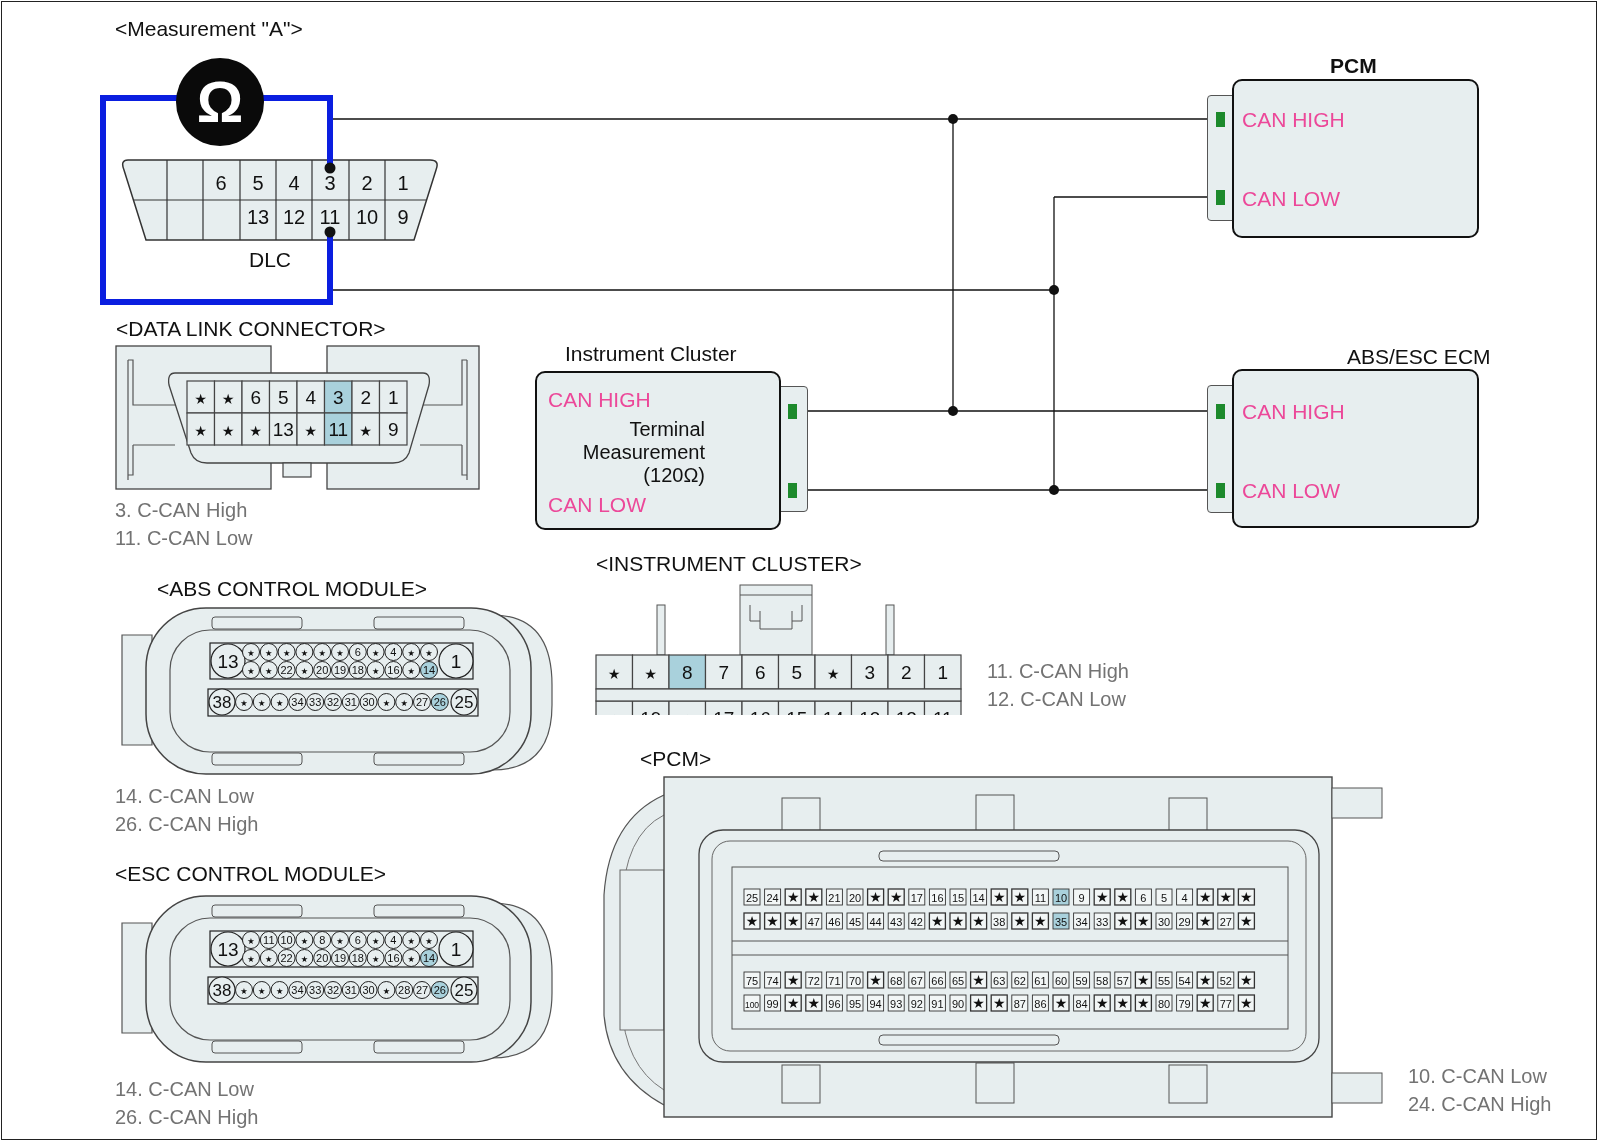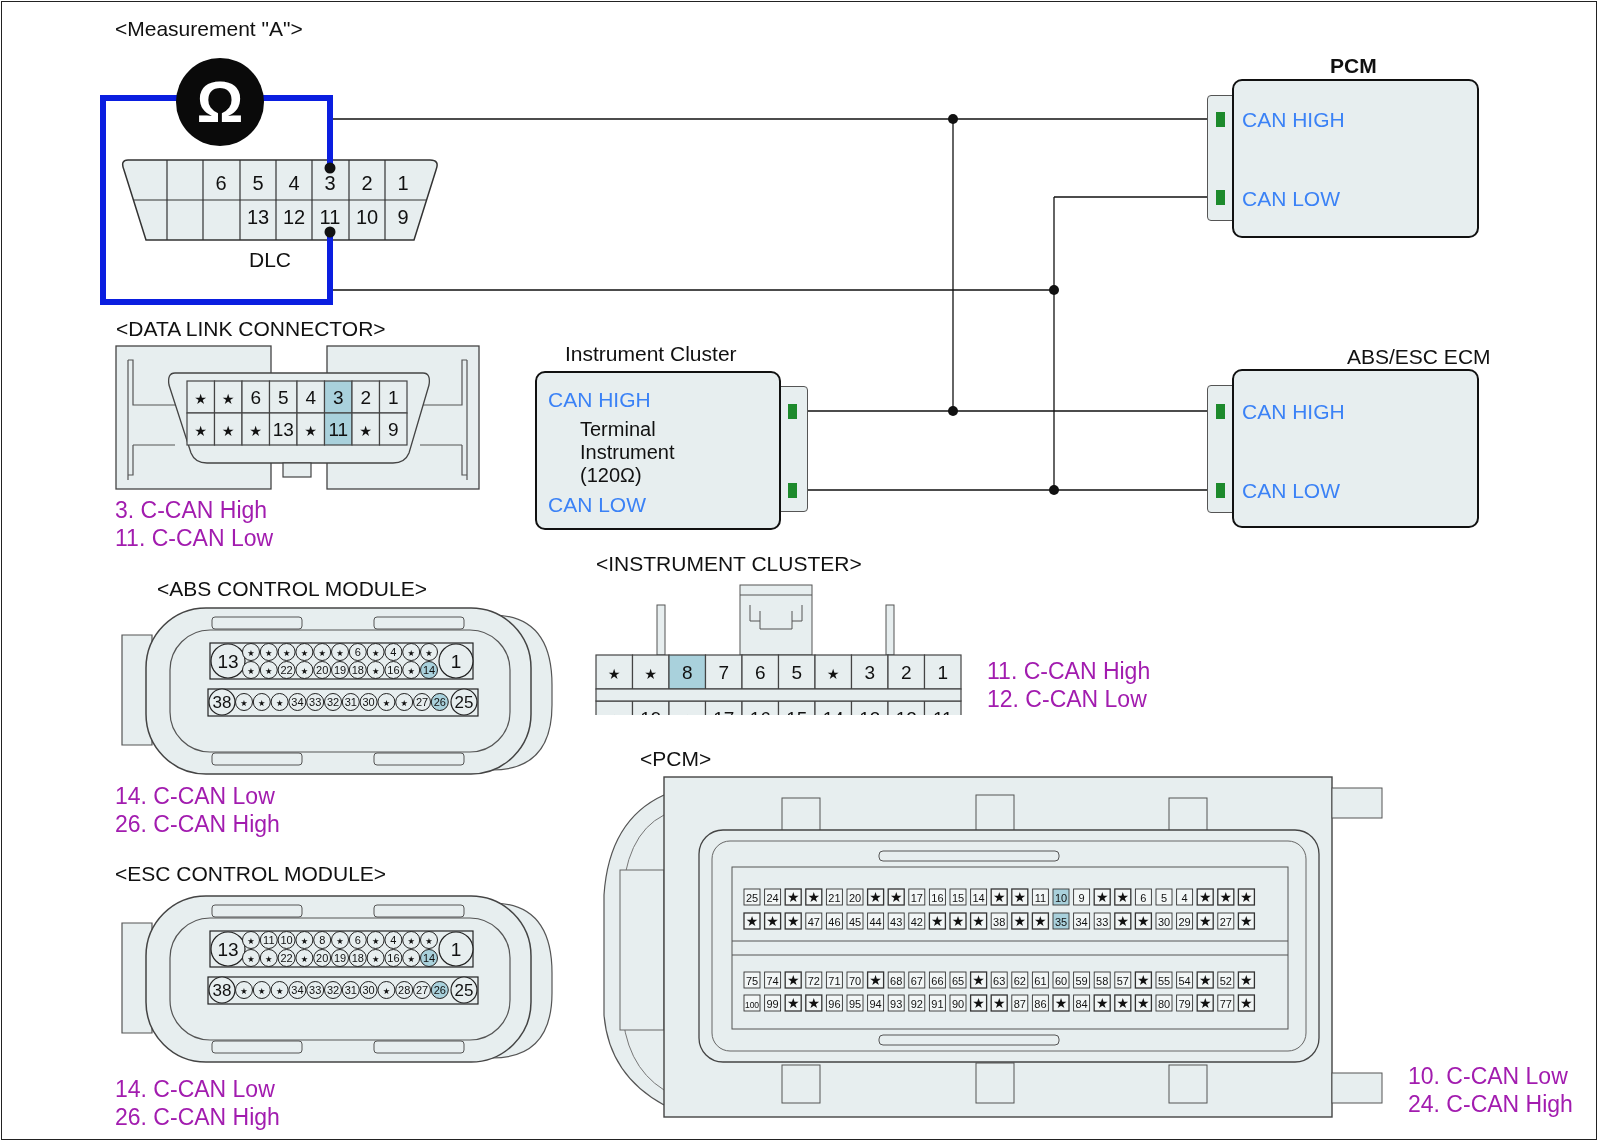--- a/index.html
+++ b/index.html
@@ -1,26 +1,26 @@
 <!DOCTYPE html>
 <html><head>
 <meta charset="utf-8">
 <style>
   html,body{margin:0;padding:0;background:#fff;}
   body{width:1600px;height:1143px;position:relative;overflow:hidden;font-family:"Liberation Sans",sans-serif;color:#111;}
   .frame{position:absolute;left:1px;top:1px;width:1596px;height:1139px;border:1px solid #222;box-sizing:border-box;}
   .abs{position:absolute;}
   .heading{font-size:21px;color:#111;white-space:nowrap;}
-  .note{font-size:23px;line-height:28px;color:#a21caf;white-space:nowrap;}
+  .note{font-size:20px;line-height:28px;color:#737373;white-space:nowrap;}
   .lbl{font-size:21px;white-space:nowrap;}
   svg text{font-family:"Liberation Sans",sans-serif;}
   .box{position:absolute;background:#e7eeef;border:2.5px solid #111;border-radius:10px;box-sizing:border-box;}
   .tab{position:absolute;background:#e7eeef;border:1.5px solid #555;border-radius:4px;box-sizing:border-box;}
   .pin{position:absolute;width:9px;height:15px;background:#1d8a2c;}
-  .can{position:absolute;font-size:21px;color:#3b82f6;white-space:nowrap;}
+  .can{position:absolute;font-size:21px;color:#ec4899;white-space:nowrap;}
 </style>
 </head>
 <body>
 
 <div class="frame"></div>
 
 <div class="abs heading" style="left:115px;top:17px;">&lt;Measurement "A"&gt;</div>
 
 <svg class="abs" style="left:0;top:0;" width="1600" height="1143">
 
@@ -100,23 +100,23 @@
 <div class="can" style="left:1242px;top:400px;">CAN HIGH</div>
 <div class="can" style="left:1242px;top:479px;">CAN LOW</div>
 
 <div class="abs lbl" style="left:565px;top:342px;">Instrument Cluster</div>
 <div class="tab" style="left:760px;top:386px;width:48px;height:126px;"></div>
 <div class="box" style="left:535px;top:371px;width:246px;height:159px;"></div>
 <div class="pin" style="left:788px;top:404px;"></div>
 <div class="pin" style="left:788px;top:483px;"></div>
 <div class="can" style="left:548px;top:388px;">CAN HIGH</div>
 <div class="can" style="left:548px;top:493px;">CAN LOW</div>
-<div class="abs" style="left:580px;top:418px;width:125px;text-align:left;font-size:20px;line-height:23px;">
+<div class="abs" style="left:580px;top:418px;width:125px;text-align:right;font-size:20px;line-height:23px;">
   <div>Terminal</div>
-  <div>Instrument</div>
+  <div>Measurement</div>
   <div>(120Ω)</div>
 </div>
 
 <div class="abs heading" style="left:116px;top:317px;">&lt;DATA LINK CONNECTOR&gt;</div>
 <svg class="abs" style="left:115px;top:345px;" width="366" height="148">
   <rect x="1" y="1" width="155" height="143" fill="#e7eeef" stroke="#444" stroke-width="1.3"></rect>
   <rect x="212" y="1" width="152" height="143" fill="#e7eeef" stroke="#444" stroke-width="1.3"></rect>
   <path d="M13,15 L13,135 M13,15 L18,15 L18,60 L60,60 M18,100 L60,100 L60,100 M18,100 L18,130 L13,130" fill="none" stroke="#555" stroke-width="1.2"></path>
   <path d="M352,15 L352,135 M352,15 L347,15 L347,60 L305,60 M347,100 L305,100 M347,100 L347,130 L352,130" fill="none" stroke="#555" stroke-width="1.2"></path>
   <path d="M60,28 Q52,28 54,40 L76,108 Q80,118 92,118 L278,118 Q290,118 294,108 L314,40 Q316,28 308,28 Z" fill="#e7eeef" stroke="#444" stroke-width="1.3"></path>

